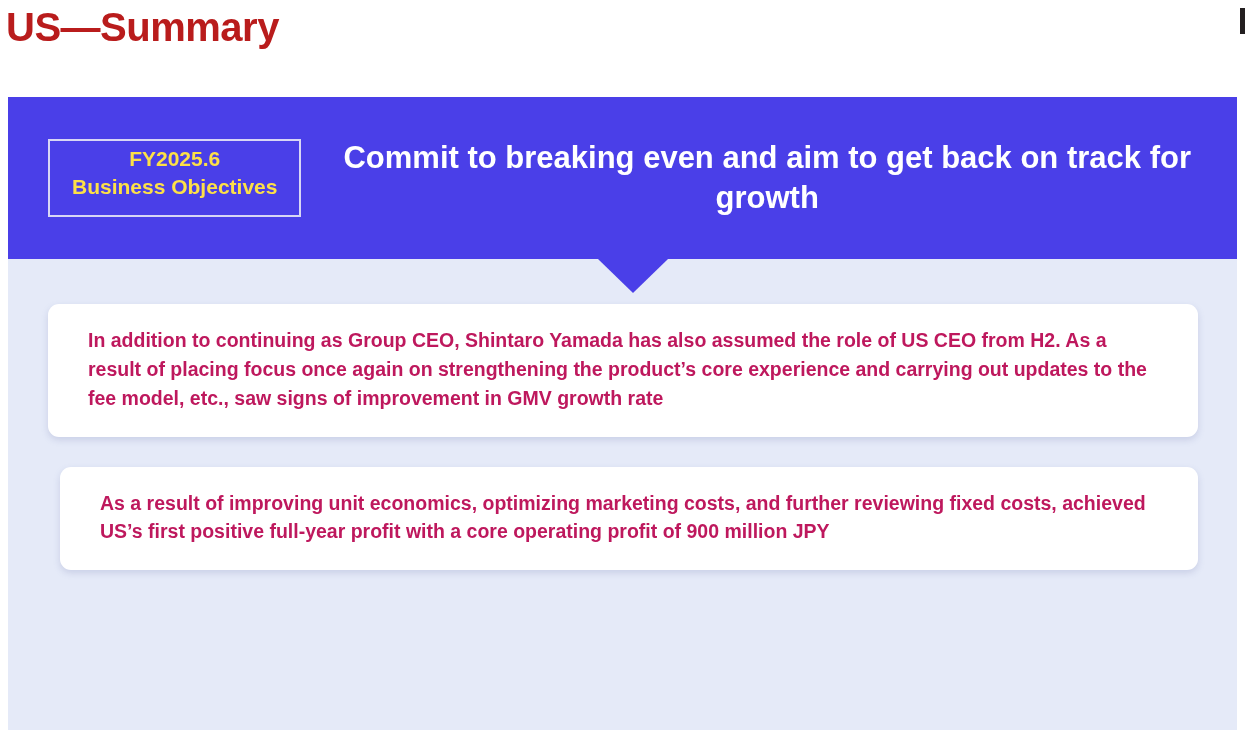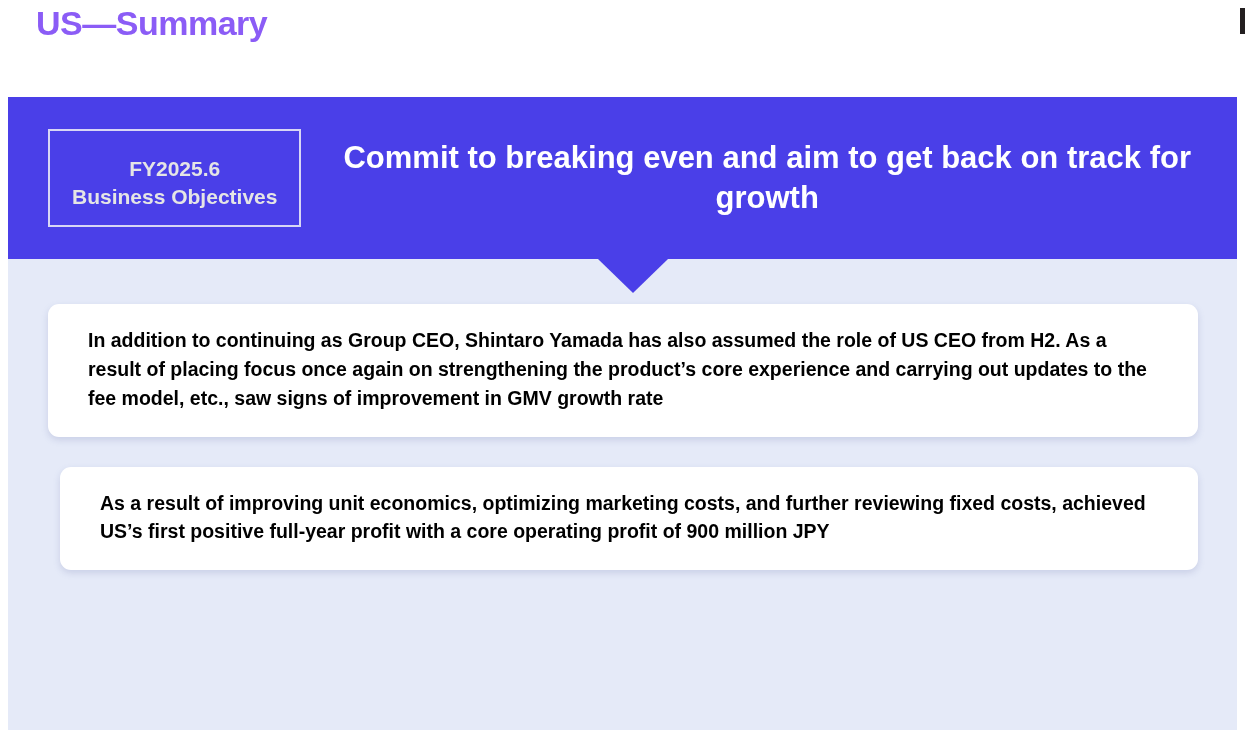--- a/index.html
+++ b/index.html
@@ -13,27 +13,26 @@
     font-family: "Liberation Sans", sans-serif;
     overflow: hidden;
     position: relative;
   }
 
   
   .slide-title {
     position: absolute;
     left: 6px;
     top: 2px;
-    font-size: 34px;
+    font-size: 40px;
     font-weight: bold;
-    color: #8b5cf6;
+    color: #b91c1c;
     letter-spacing: -0.5px;
     line-height: 1.25;
     white-space: nowrap;
-    margin-left: 30px;
   }
 
   .corner-mark {
     position: absolute;
     right: 0px;
     top: 8px;
     width: 5px;
     height: 26px;
     background: #231f20;
     overflow: hidden;
@@ -57,25 +56,25 @@
     width: 1229px;
     height: 162px;
     background: #4a3fe8;
     display: flex;
     align-items: center;
   }
 
   .objective-tag {
     margin-left: 40px;
     border: 2px solid #d8d6f5;
-    padding: 24px 22px 14px 22px;
+    padding: 4px 22px 14px 22px;
     min-width: 248px;
     box-sizing: border-box;
     text-align: center;
-    color: #e5e5e5;
+    color: #fde047;
     font-size: 21px;
     font-weight: bold;
     line-height: 1.35;
   }
 
   .objective-headline {
     flex: 1;
     text-align: center;
     color: #ffffff;
     font-size: 31px;
@@ -104,21 +103,21 @@
     width: 1150px;
   }
 
   .point-card {
     background: #ffffff;
     border-radius: 11px;
     box-shadow: 0 3px 7px rgba(90, 100, 160, 0.20);
     padding: 22px 34px 24px 40px;
     box-sizing: border-box;
     margin-bottom: 30px;
-    color: #000000;
+    color: #be185d;
     font-size: 19.5px;
     font-weight: bold;
     line-height: 1.48;
   }
 
   .point-card.card-tall { min-height: 114px; }
   .point-card.card-short { min-height: 102px; margin-left: 12px; }
 
   .point-card p {
     margin: 0;

